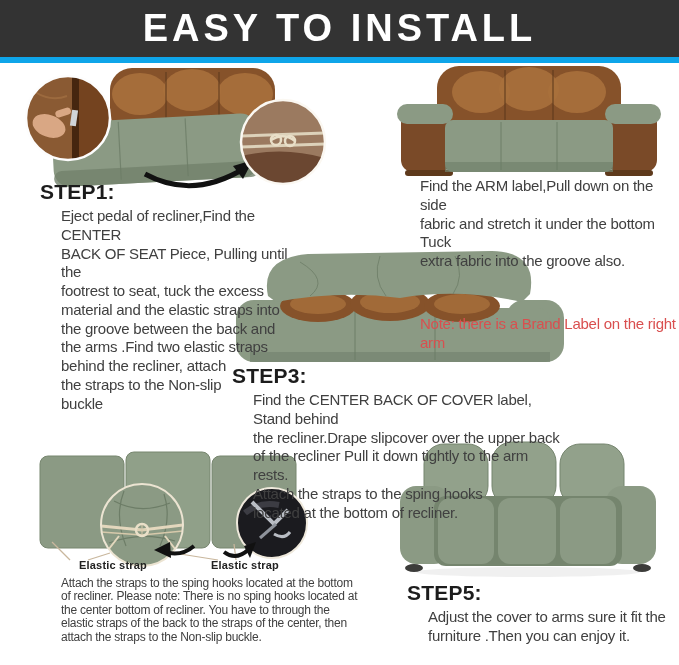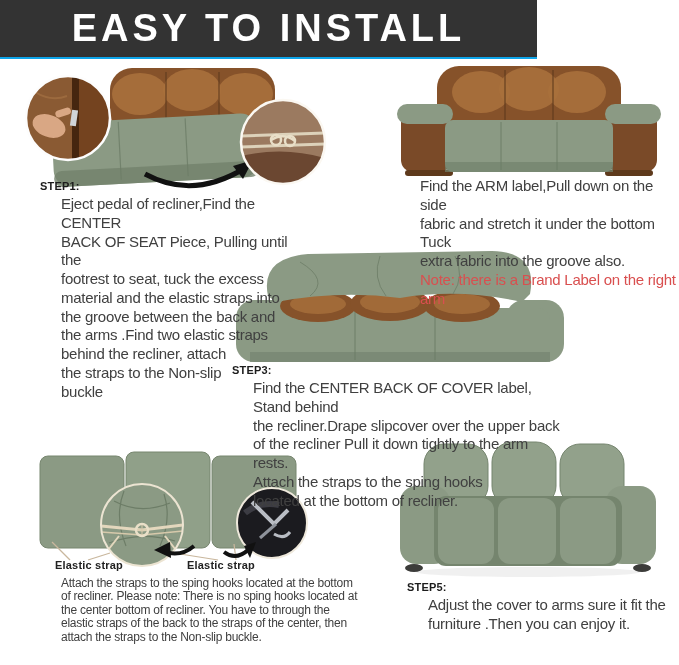--- a/index.html
+++ b/index.html
@@ -1,29 +1,29 @@
 <!DOCTYPE html>
 <html><head>
 <meta charset="utf-8">
 <style>
   html,body{margin:0;padding:0;background:#fff;}
   .canvas{position:relative;width:679px;height:665px;background:#ffffff;overflow:hidden;
           font-family:"Liberation Sans", sans-serif;}
-  .banner{position:absolute;left:0;top:0;width:537px;height:57px;background:#333333;
-          border-bottom:2px solid #0ea5e9;display:flex;align-items:center;justify-content:center;}
+  .banner{position:absolute;left:0;top:0;width:679px;height:57px;background:#333333;
+          border-bottom:6px solid #0ea5e9;display:flex;align-items:center;justify-content:center;}
   .banner h1{margin:0;color:#ffffff;font-size:38px;font-weight:700;letter-spacing:4px;
              font-family:"Liberation Sans", sans-serif;}
   figure.photo{position:absolute;margin:0;padding:0;}
   .step{position:absolute;}
-  .step h2{margin:0 0 3px 0;font-size:11px;font-weight:700;color:#1c1c1c;letter-spacing:.2px;}
+  .step h2{margin:0 0 3px 0;font-size:21px;font-weight:700;color:#1c1c1c;letter-spacing:.2px;}
   .step p{margin:0 0 0 21px;font-size:15px;line-height:1.25;color:#404040;
           white-space:pre-line;letter-spacing:-0.25px;}
-  .step p.note{color:#d94f4f;}
+  .step p.note{color:#d94f4f;margin-top:44px;}
   #step4 p{font-size:12px;line-height:1.12;}
-  .strap-label{position:absolute;font-size:11px;font-weight:700;color:#222222;letter-spacing:.2px;}
+  .strap-label{position:absolute;font-size:11px;font-weight:700;color:#222222;letter-spacing:.2px;margin-left:24px;}
 </style>
 </head>
 <body>
 
 <div class="canvas">
 
   <header class="banner">
     <h1>EASY TO INSTALL</h1>
   </header>
 

